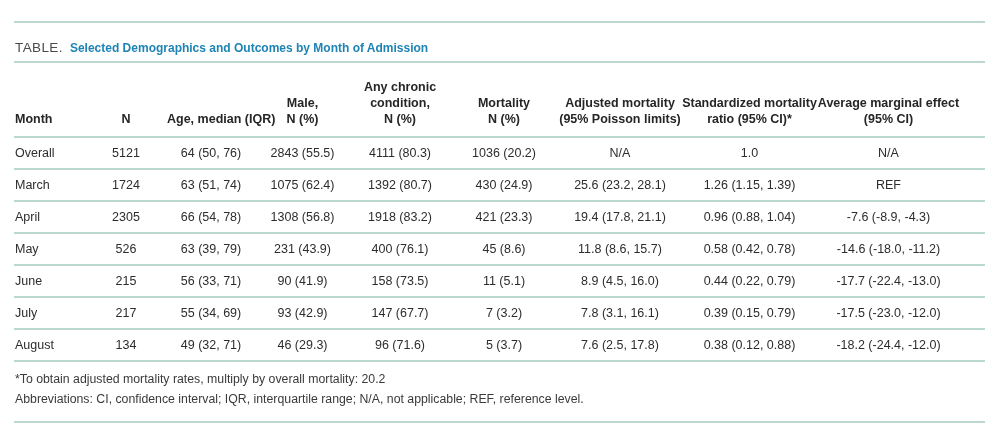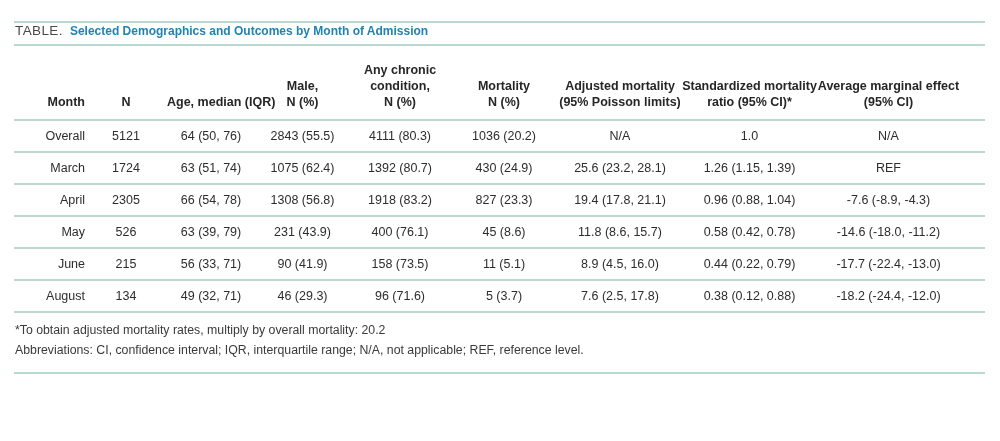--- a/index.html
+++ b/index.html
@@ -12,21 +12,21 @@
   html,body{background:#ffffff;}
   body{
     width:1000px;height:441px;overflow:hidden;
     font-family:"Liberation Sans","DejaVu Sans",sans-serif;
     color:var(--ink);
   }
   .page{padding:21px 15px 0 14px;}
   .rule{height:2px;background:var(--rule);}
   .title-bar{
     display:flex;align-items:flex-end;gap:7px;
-    padding:0 0 6px 1px;
+    padding:17px 0 6px 1px;
   }
   .table-label{
     font-size:13.5px;color:var(--label);letter-spacing:0.4px;
   }
   .table-title{
     font-size:12px;font-weight:bold;color:var(--accent);
   }
   table.tbl{
     width:971px;border-collapse:collapse;table-layout:fixed;
   }
@@ -47,21 +47,21 @@
     font-weight:bold;color:#262626;
     vertical-align:bottom;
     padding:16px 0 9px 0;
     border-bottom:2px solid var(--rule);
   }
   .tbl tbody td{
     height:32px;
     border-bottom:2px solid var(--rule);
     font-weight:normal;
   }
-  .tbl th:first-child,.tbl td:first-child{text-align:right;padding-left:1px;}
+  .tbl th:first-child,.tbl td:first-child{text-align:left;padding-left:1px;}
   .tbl th:last-child,.tbl td:last-child{padding-right:25px;margin-top:40px;}
   .footnotes{padding:7px 0 12px 1px;}
   .footnote{
     font-size:12.3px;line-height:20px;color:#3a3a3a;
   }
 </style>
 </head>
 <body>
 
 <div class="page">
@@ -122,21 +122,21 @@
           <td>25.6 (23.2, 28.1)</td>
           <td>1.26 (1.15, 1.39)</td>
           <td>REF</td>
         </tr>
         <tr>
           <td>April</td>
           <td>2305</td>
           <td>66 (54, 78)</td>
           <td>1308 (56.8)</td>
           <td>1918 (83.2)</td>
-          <td>827 (23.3)</td>
+          <td>421 (23.3)</td>
           <td>19.4 (17.8, 21.1)</td>
           <td>0.96 (0.88, 1.04)</td>
           <td>-7.6 (-8.9, -4.3)</td>
         </tr>
         <tr>
           <td>May</td>
           <td>526</td>
           <td>63 (39, 79)</td>
           <td>231 (43.9)</td>
           <td>400 (76.1)</td>
@@ -150,20 +150,31 @@
           <td>215</td>
           <td>56 (33, 71)</td>
           <td>90 (41.9)</td>
           <td>158 (73.5)</td>
           <td>11 (5.1)</td>
           <td>8.9 (4.5, 16.0)</td>
           <td>0.44 (0.22, 0.79)</td>
           <td>-17.7 (-22.4, -13.0)</td>
         </tr>
         <tr>
+          <td>July</td>
+          <td>217</td>
+          <td>55 (34, 69)</td>
+          <td>93 (42.9)</td>
+          <td>147 (67.7)</td>
+          <td>7 (3.2)</td>
+          <td>7.8 (3.1, 16.1)</td>
+          <td>0.39 (0.15, 0.79)</td>
+          <td>-17.5 (-23.0, -12.0)</td>
+        </tr>
+        <tr>
           <td>August</td>
           <td>134</td>
           <td>49 (32, 71)</td>
           <td>46 (29.3)</td>
           <td>96 (71.6)</td>
           <td>5 (3.7)</td>
           <td>7.6 (2.5, 17.8)</td>
           <td>0.38 (0.12, 0.88)</td>
           <td>-18.2 (-24.4, -12.0)</td>
         </tr>

